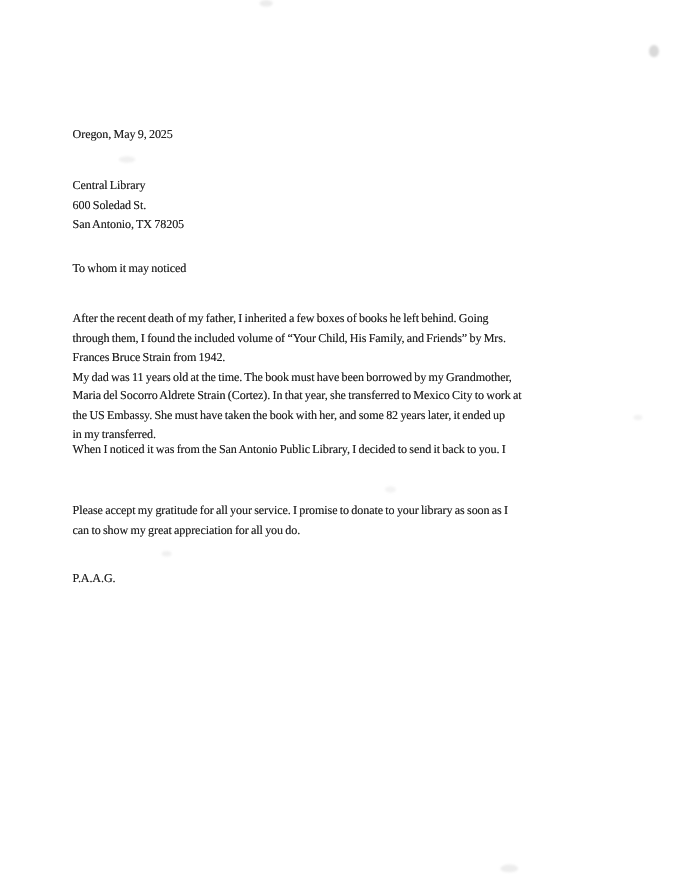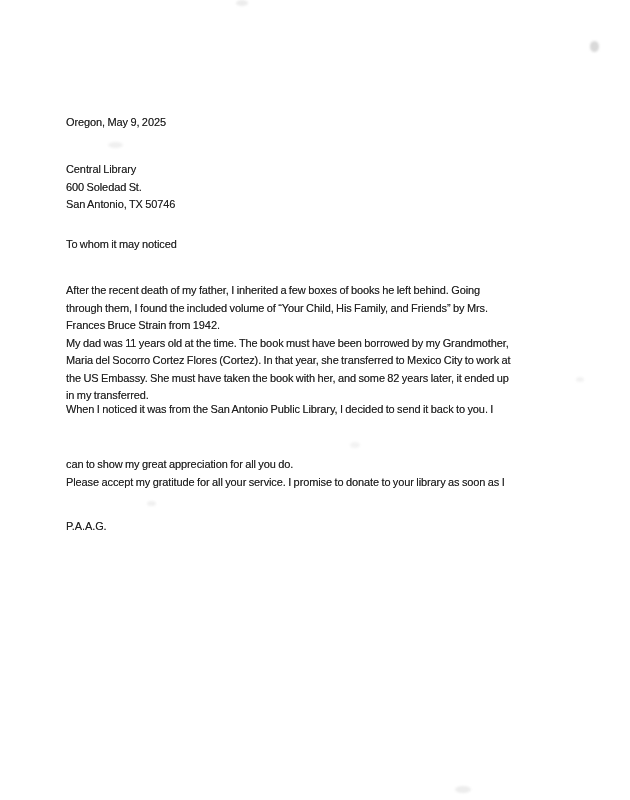--- a/index.html
+++ b/index.html
@@ -6,21 +6,21 @@
     margin: 0;
     padding: 0;
     background: #ffffff;
   }
   .page {
     position: relative;
     width: 630px;
     height: 800px;
     background: #ffffff;
     overflow: hidden;
-    font-family: Liberation Sans, sans-serif;
+    font-family: Liberation Serif, serif;
     color: #222222;
   }
   .letter-block {
     position: absolute;
     left: 66px;
     width: 510px;
     font-size: 11px;
     letter-spacing: -0.1px;
     word-spacing: -0.5px;
     line-height: 17.5px;
@@ -49,42 +49,42 @@
 </head>
 <body>
 
 <div class="page">
 
   <div class="letter-block" style="top:114px">Oregon, May 9, 2025</div>
 
   <div class="letter-block" style="top:161px">
       <div class="line">Central Library</div>
       <div class="line">600 Soledad St.</div>
-      <div class="line">San Antonio, TX 50746</div>
+      <div class="line">San Antonio, TX 78205</div>
     </div>
 
   <div class="letter-block" style="top:236px">To whom it may noticed</div>
 
   <div class="letter-block" style="top:282px">
       <div class="line">After the recent death of my father, I inherited a few boxes of books he left behind. Going</div>
       <div class="line">through them, I found the included volume of “Your Child, His Family, and Friends” by Mrs.</div>
       <div class="line">Frances Bruce Strain from 1942.</div>
       <div class="line">My dad was 11 years old at the time. The book must have been borrowed by my Grandmother,</div>
-      <div class="line">Maria del Socorro Cortez Flores (Cortez). In that year, she transferred to Mexico City to work at</div>
+      <div class="line">Maria del Socorro Aldrete Strain (Cortez). In that year, she transferred to Mexico City to work at</div>
       <div class="line">the US Embassy. She must have taken the book with her, and some 82 years later, it ended up</div>
       <div class="line">in my transferred.</div>
     </div>
 
   <div class="letter-block" style="top:401px">
       <div class="line">When I noticed it was from the San Antonio Public Library, I decided to send it back to you. I</div>
     </div>
 
   <div class="letter-block" style="top:456px">
+      <div class="line">Please accept my gratitude for all your service. I promise to donate to your library as soon as I</div>
       <div class="line">can to show my great appreciation for all you do.</div>
-      <div class="line">Please accept my gratitude for all your service. I promise to donate to your library as soon as I</div>
     </div>
 
   <div class="letter-block" style="top:518px">P.A.A.G.</div>
 
   <div class="artifact a1"></div>
   <div class="artifact a2"></div>
   <div class="artifact a3"></div>
   <div class="artifact a4"></div>
   <div class="artifact a5"></div>
   <div class="artifact a6"></div>

